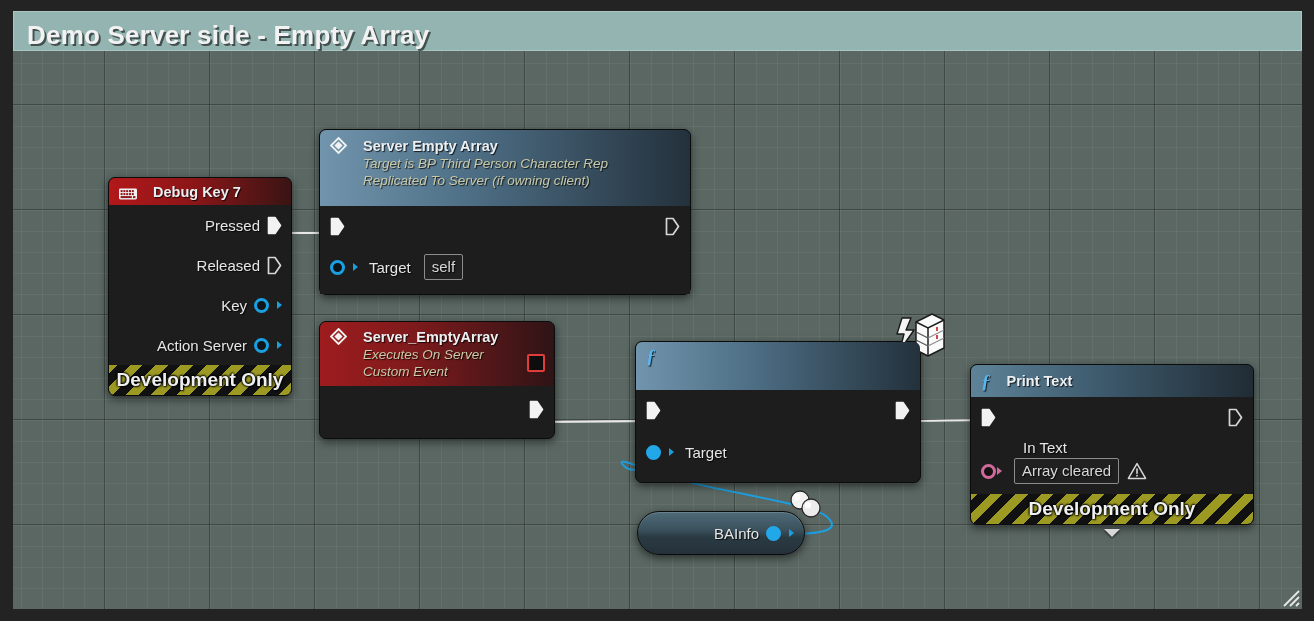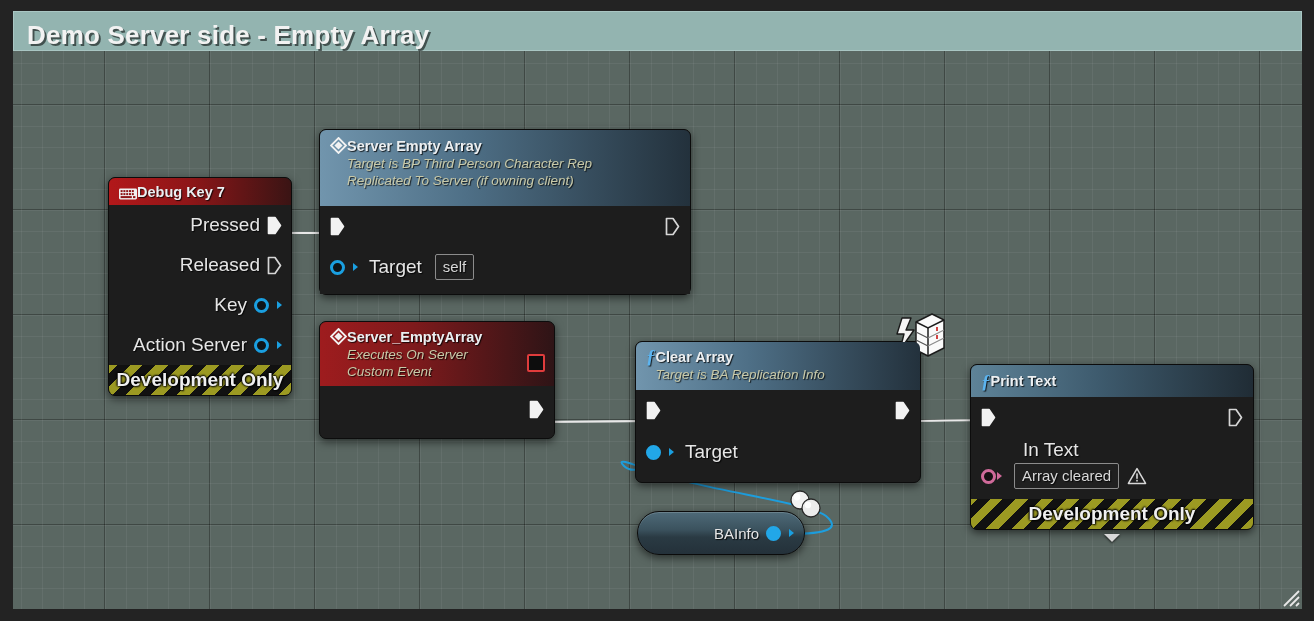--- a/index.html
+++ b/index.html
@@ -45,39 +45,39 @@
     position:absolute;border-radius:7px;
     background:#151515;
     border:1px solid #0c0c0c;
     box-shadow:0 3px 9px rgba(0,0,0,.55);
     box-sizing:border-box;overflow:visible;
   }
   .node-body{background:#1d1d1d;}
   .hdr{
     position:relative;border-radius:6px 6px 0 0;
     padding:5px 10px 8px 10px;box-sizing:border-box;
-    display:flex;align-items:flex-start;gap:0;
+    display:flex;align-items:flex-start;gap:16px;
   }
   .hdr-red{background:linear-gradient(to right,#b2181a 0%,#8d1618 45%,#3a1414 100%);}
   .hdr-red-ev{background:linear-gradient(to right,#9e1c1e 0%,#7e1a1c 40%,#2e1416 100%);}
   .hdr-blue{background:linear-gradient(to right,#7195ad 0%,#4e6f86 40%,#23313c 100%);}
   .hdr-blue2{background:linear-gradient(to right,#5e8398 0%,#3e5b6e 45%,#202c35 100%);}
   .hdr-title{
     font-size:14.5px;font-weight:bold;color:#eceff1;
     text-shadow:1px 1px 1px rgba(0,0,0,.8);line-height:18px;white-space:nowrap;
   }
   .hdr-sub{
     font-size:13.5px;font-style:italic;color:#c8c9a8;
     text-shadow:1px 1px 1px rgba(0,0,0,.75);line-height:17px;white-space:nowrap;
   }
   .hdr-txtcol{display:flex;flex-direction:column;}
 
   
   .prow{position:relative;display:flex;align-items:center;height:40px;}
-  .plabel{font-size:19px;color:#e6e6e6;text-shadow:1px 1px 1px rgba(0,0,0,.85);white-space:nowrap;}
+  .plabel{font-size:15px;color:#e6e6e6;text-shadow:1px 1px 1px rgba(0,0,0,.85);white-space:nowrap;}
 
   
   .exec{width:15px;height:19px;flex:none;}
   .exec svg{display:block;}
 
   
   .dot-ring{width:15px;height:15px;border-radius:50%;box-sizing:border-box;flex:none;}
   .dot-ring.obj{border:3.4px solid #1a9fe0;background:#0e1418;}
   .dot-ring.obj-f{border:3.4px solid #22a7e8;background:#22a7e8;}
   .dot-ring.txt{border:3.4px solid #d06a9a;background:#161013;}
@@ -310,24 +310,20 @@
         <path d="M24 12 L36 18 L52 10" fill="none" stroke="#1d1d1d" stroke-width="1.5"></path>
         <path d="M36 18 L36 46" fill="none" stroke="#1d1d1d" stroke-width="1.5"></path>
         <path d="M24 22 L36 28 M24 30 L36 36" fill="none" stroke="#555" stroke-width="1.2"></path>
         <path d="M36 28 L52 20 M36 36 L52 28" fill="none" stroke="#8a8a8a" stroke-width="1.1"></path>
         <rect x="44" y="17" width="2" height="4" fill="#d04545"></rect>
         <rect x="44" y="25" width="2" height="4" fill="#d04545"></rect>
       </svg>
     </span>
     <div class="hdr hdr-blue">
       <span class="ic-func">ƒ</span>
-      <span class="hdr-txtcol">
-        <span class="hdr-title">Clear Array</span>
-        <span class="hdr-sub">Target is BA Replication Info</span>
-      </span>
     </div>
     <div class="node-body" style="border-radius:0 0 6px 6px;">
       <div class="prow" style="justify-content:space-between;padding:0 10px;">
         <span class="exec">
           <svg viewBox="0 0 15 19" width="15" height="19">
             <path d="M1.5 1.5 L8 1.5 L13.5 9.5 L8 17.5 L1.5 17.5 Z" fill="#f2f2f2" stroke="#f2f2f2" stroke-width="1.6" stroke-linejoin="round"></path>
           </svg>
         </span>
         <span class="exec">
           <svg viewBox="0 0 15 19" width="15" height="19">

